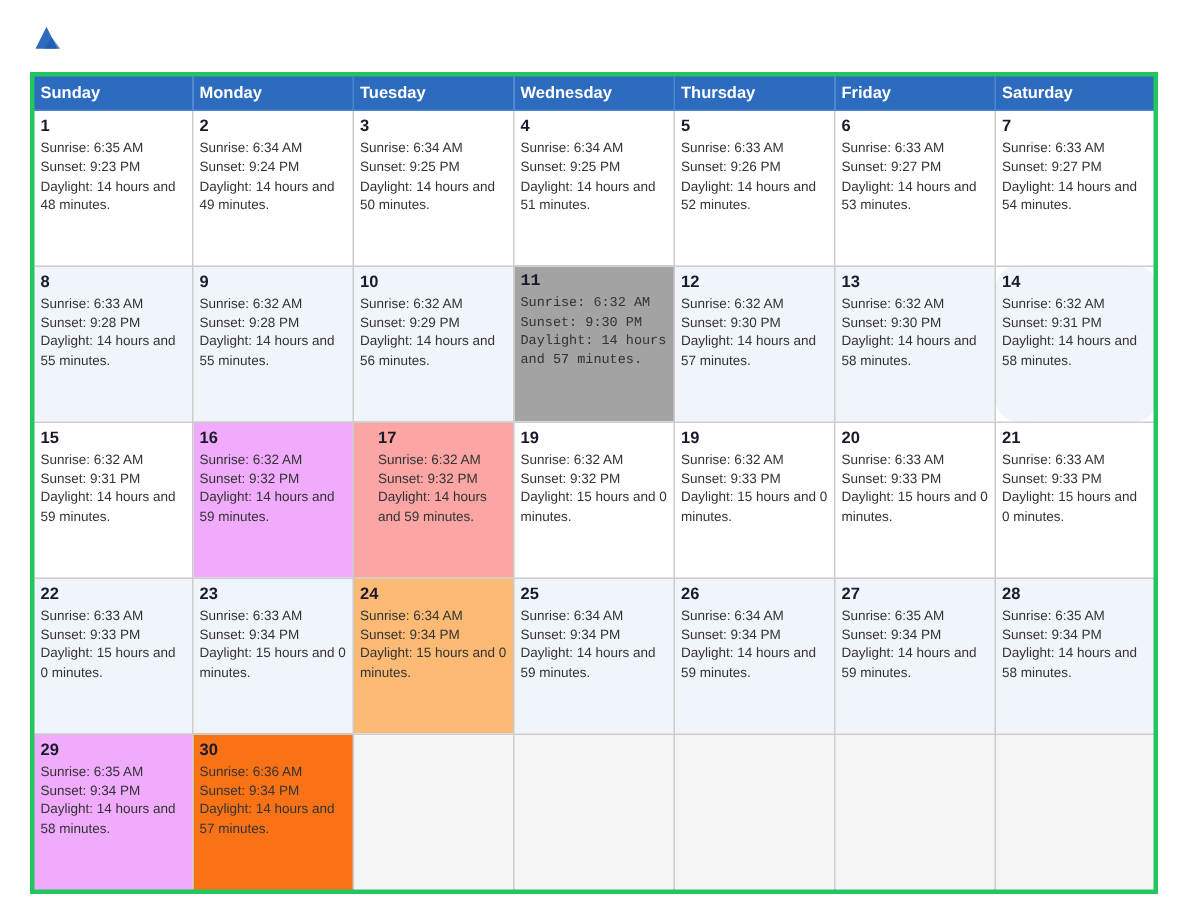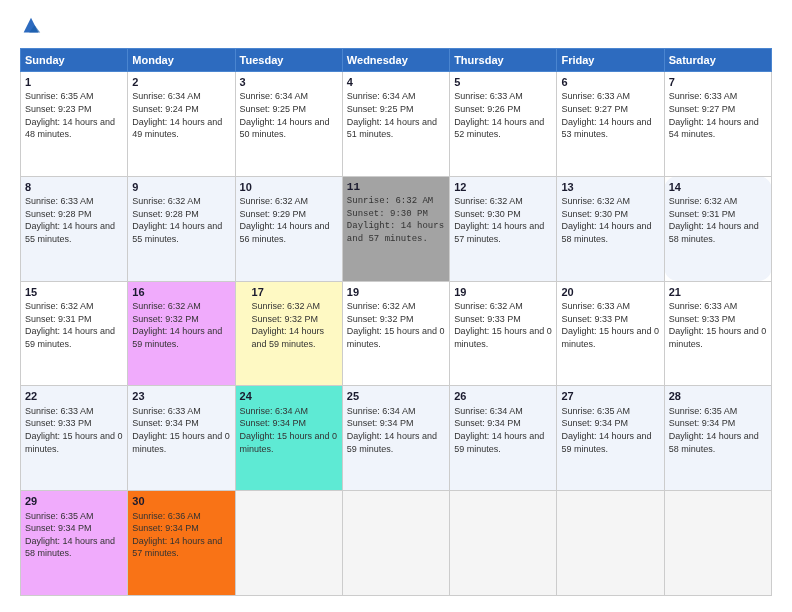--- a/index.html
+++ b/index.html
@@ -49,21 +49,21 @@
       font-size: 28px;
       font-weight: bold;
       color: #1a1a2e;
     }
     .location {
       font-size: 13px;
       color: #333;
     }
     .calendar {
       flex: 1;
-      border: 1px solid #22c55e;
+      border: 3px solid #22c55e;
       border-collapse: collapse;
       width: 100%;
       table-layout: fixed;
     }
     .calendar th {
       background: #2d6bbf;
       color: #fff;
       font-size: 11px;
       font-weight: bold;
       padding: 5px 4px;
@@ -223,21 +223,21 @@
             <div>Sunrise: 6:32 AM</div>
             <div>Sunset: 9:31 PM</div>
             <div>Daylight: 14 hours and 59 minutes.</div>
           </td>
           <td style="background: #f0abfc; margin-left: 44px;">
             <span class="day-num">16</span>
             <div>Sunrise: 6:32 AM</div>
             <div>Sunset: 9:32 PM</div>
             <div>Daylight: 14 hours and 59 minutes.</div>
           </td>
-          <td style="background: #fef9c3; padding-left: 16px;">
+          <td style="background: #fca5a5; padding-left: 16px;">
             <span class="day-num">17</span>
             <div>Sunrise: 6:32 AM</div>
             <div>Sunset: 9:32 PM</div>
             <div>Daylight: 14 hours and 59 minutes.</div>
           </td>
           <td style="background: rgb(255, 255, 255);">
             <span class="day-num">19</span>
             <div>Sunrise: 6:32 AM</div>
             <div>Sunset: 9:32 PM</div>
             <div>Daylight: 15 hours and 0 minutes.</div>
@@ -267,21 +267,21 @@
             <div>Sunrise: 6:33 AM</div>
             <div>Sunset: 9:33 PM</div>
             <div>Daylight: 15 hours and 0 minutes.</div>
           </td>
           <td style="background: rgb(240, 244, 251);">
             <span class="day-num">23</span>
             <div>Sunrise: 6:33 AM</div>
             <div>Sunset: 9:34 PM</div>
             <div>Daylight: 15 hours and 0 minutes.</div>
           </td>
-          <td style="background: #5eead4; margin-left: 20px;">
+          <td style="background: #fdba74; margin-left: 20px;">
             <span class="day-num">24</span>
             <div>Sunrise: 6:34 AM</div>
             <div>Sunset: 9:34 PM</div>
             <div>Daylight: 15 hours and 0 minutes.</div>
           </td>
           <td style="background: rgb(240, 244, 251);">
             <span class="day-num">25</span>
             <div>Sunrise: 6:34 AM</div>
             <div>Sunset: 9:34 PM</div>
             <div>Daylight: 14 hours and 59 minutes.</div>

